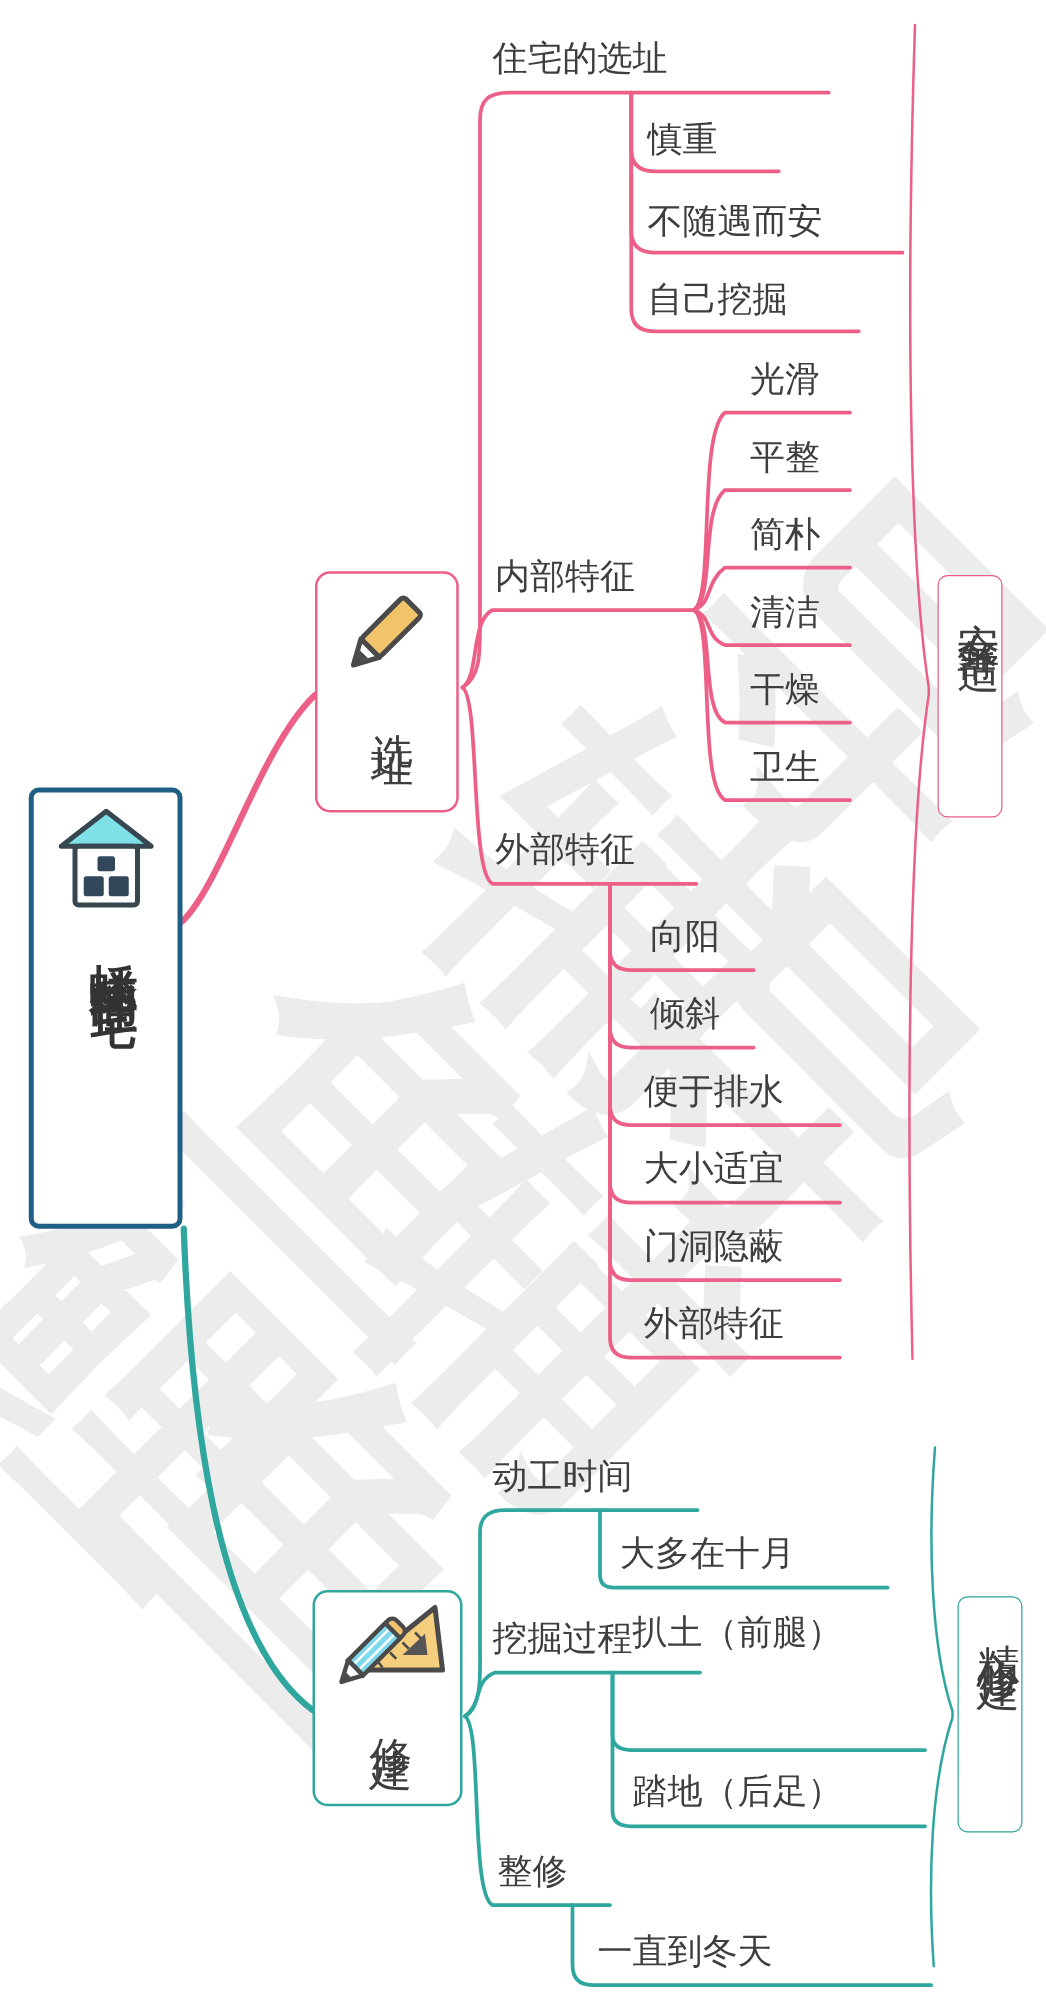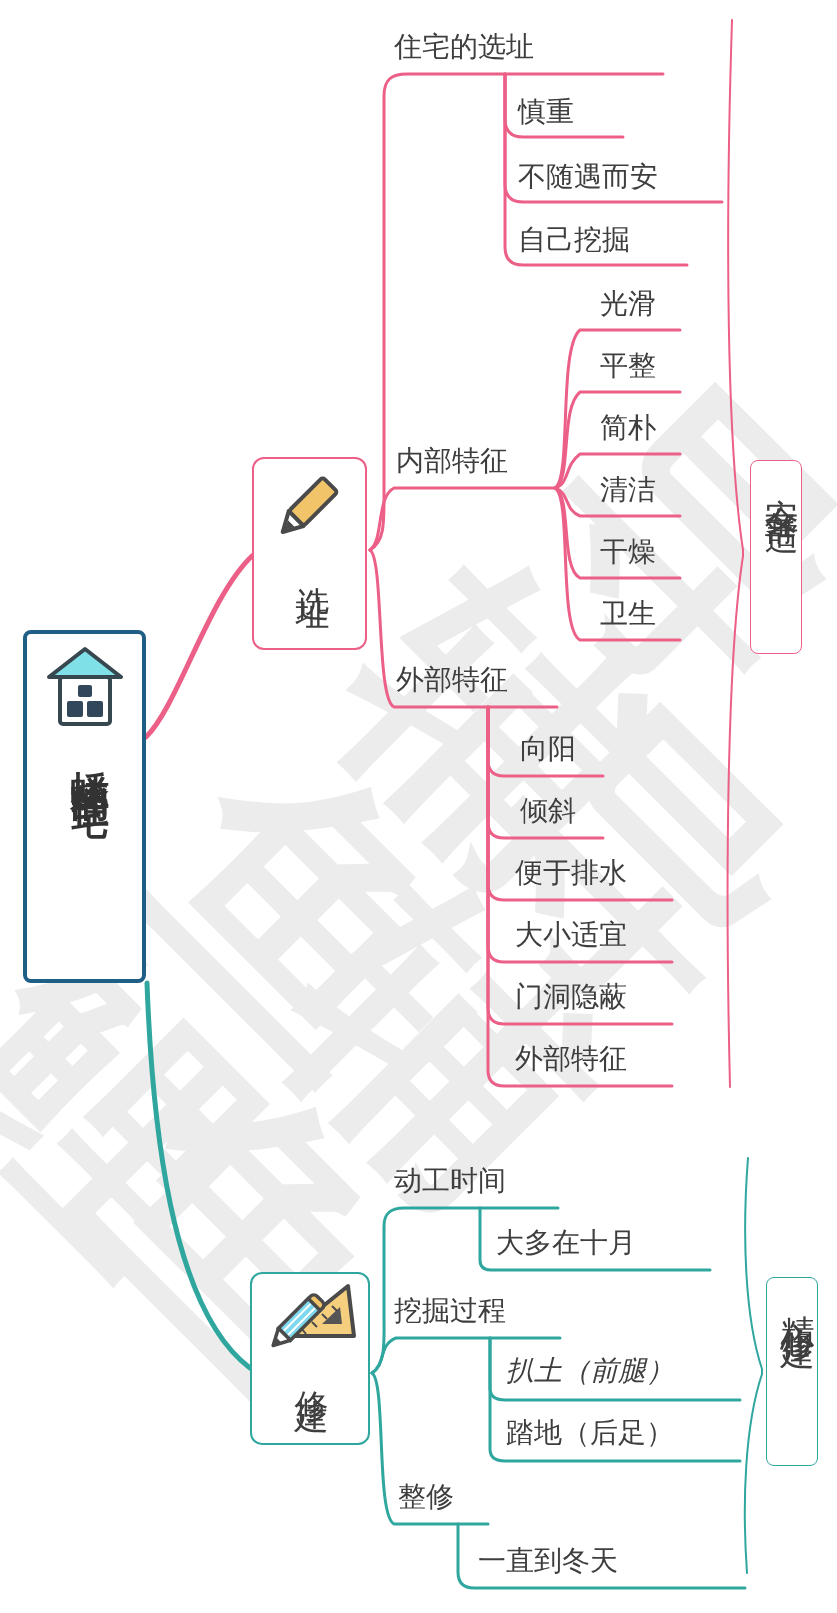--- a/index.html
+++ b/index.html
@@ -149,16 +149,16 @@
 <div class="lbl" style="left:520px;top:734px;">向阳</div>
 <div class="lbl" style="left:520px;top:796px;">倾斜</div>
 <div class="lbl" style="left:515px;top:858px;">便于排水</div>
 <div class="lbl" style="left:515px;top:920px;">大小适宜</div>
 <div class="lbl" style="left:515px;top:982px;text-align:center;">门洞隐蔽</div>
 <div class="lbl" style="left:515px;top:1044px;">外部特征</div>
 
 <div class="lbl" style="left:394px;top:1166px;">动工时间</div>
 <div class="lbl" style="left:496px;top:1228px;">大多在十月</div>
 <div class="lbl" style="left:394px;top:1296px;">挖掘过程</div>
-<div class="lbl" style="left:506px;top:1356px;font-style:italic;">扒土（前腿）</div>
+<div class="lbl" style="left:506px;top:1291px;">扒土（前腿）</div>
 <div class="lbl" style="left:506px;top:1418px;">踏地（后足）</div>
 <div class="lbl" style="left:398px;top:1482px;">整修</div>
 <div class="lbl" style="left:478px;top:1546px;text-align:center;">一直到冬天</div>
 
 </body></html>

